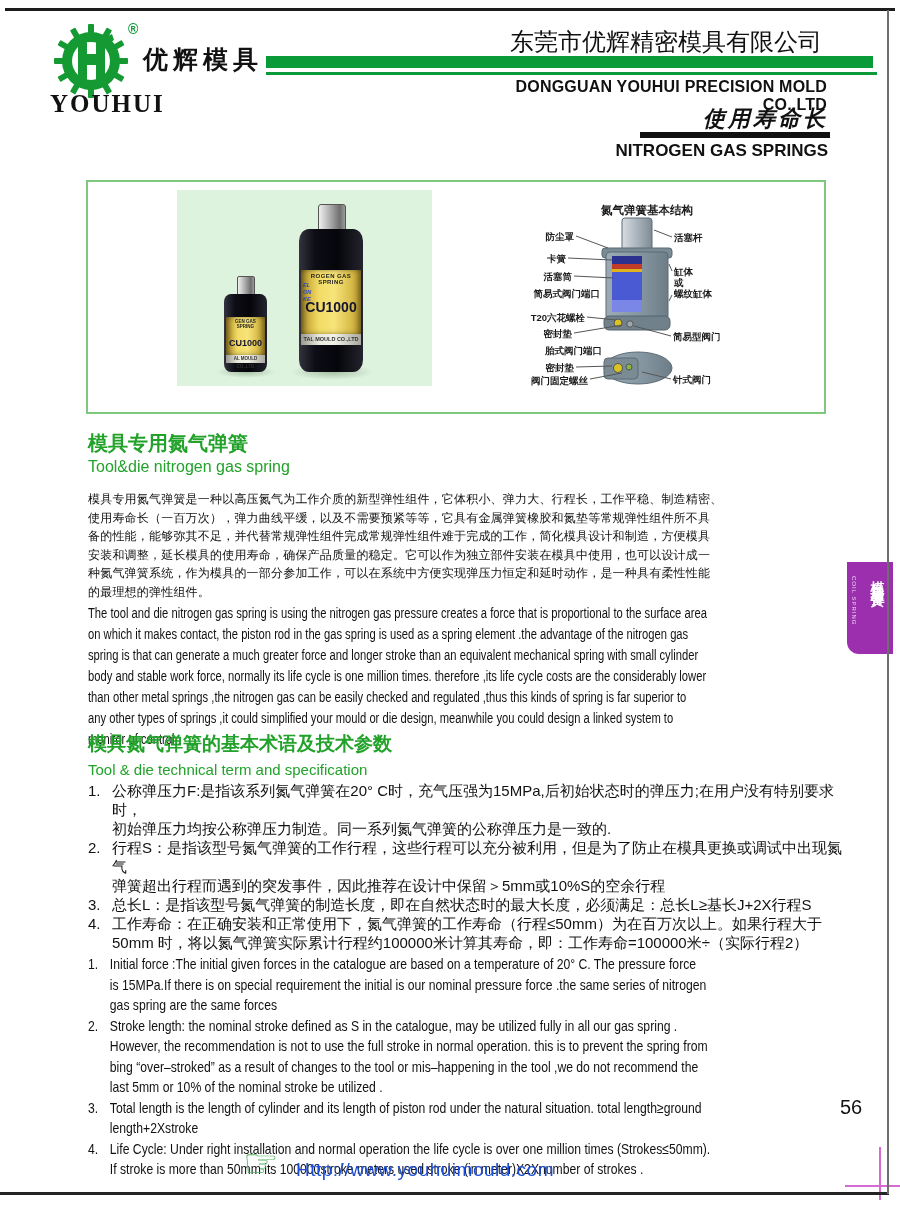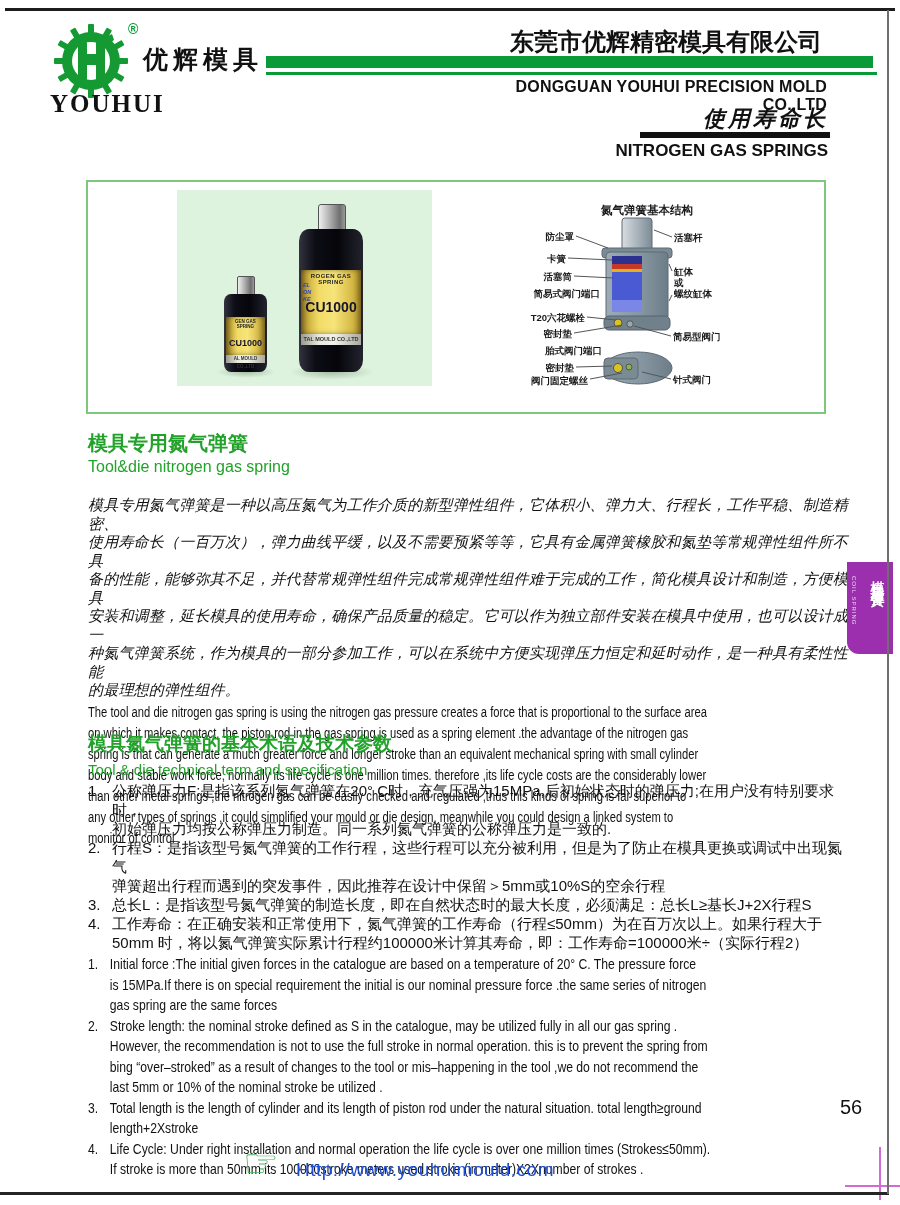--- a/index.html
+++ b/index.html
@@ -9,21 +9,21 @@
 
   
   .top-rule{left:5px;top:8px;width:890px;height:3px;background:#1c1c1c;}
   .right-rule{left:887px;top:10px;width:2px;height:1184px;background:#6e6e6e;z-index:9;}
   .bottom-rule{left:0;top:1192px;width:889px;height:3px;background:#242424;}
 
   
   .reg{left:128px;top:21px;font-size:14px;font-weight:bold;color:var(--brand_green,#0a9b38);}
   .brand-cn{left:143px;top:43px;font-size:25px;font-weight:bold;letter-spacing:5px;text-align:right;}
   .brand-en{left:50px;top:90px;font-family:"Liberation Serif",serif;font-size:25px;font-weight:bold;letter-spacing:2px;}
-  .company-cn{left:442px;top:26px;width:380px;text-align:right;font-size:24px;font-weight:bold;}
+  .company-cn{left:442px;top:26px;width:380px;text-align:right;font-size:24px;font-weight:normal;}
   .bar-thick{left:266px;top:56px;width:607px;height:12px;background:var(--brand_green,#0a9b38);}
   .bar-thin{left:266px;top:72px;width:611px;height:3px;background:var(--brand_green,#0a9b38);}
   .company-en{left:460px;top:78px;width:367px;text-align:right;font-size:16px;font-weight:bold;letter-spacing:.2px;}
   .title-cn{left:600px;top:104px;width:228px;text-align:right;font-size:22px;font-weight:bold;font-style:italic;letter-spacing:3px;}
   .title-rule{left:640px;top:132px;width:190px;height:6px;background:#111;}
   .title-en{left:600px;top:141px;width:228px;text-align:right;font-size:17px;font-weight:bold;}
 
   
   .frame{left:86px;top:180px;width:736px;height:230px;border:2px solid #7ec87e;background:#fff;}
   .photo{left:177px;top:190px;width:255px;height:196px;background:var(--photo_bg,#def3de);}
@@ -57,21 +57,21 @@
   .diagram text{font-family:"Liberation Sans",sans-serif;font-size:9.5px;font-weight:bold;fill:#1a1a1a;}
   .diagram .ttl{font-size:11.5px;}
 
   
   .sec1{left:88px;top:431px;width:760px;}
   .sec2{left:88px;top:733px;width:760px;}
   .h-cn{font-size:20px;font-weight:bold;color:var(--heading_green,#22a22a);line-height:24px;}
   .h-cn2{font-size:19px;font-weight:bold;color:var(--heading_green,#22a22a);line-height:22px;}
   .h-en{font-size:16px;color:var(--heading_green,#22a22a);line-height:19px;margin-top:2px;}
   .h-en2{font-size:15px;color:var(--heading_green,#22a22a);line-height:18px;margin-top:6px;}
-  .zh-body{margin-top:20px;font-size:15px;line-height:18.5px;white-space:pre-line;letter-spacing:.2px;font-style:italic;}
+  .zh-body{margin-top:14px;font-size:12px;line-height:18.5px;white-space:pre-line;letter-spacing:.2px;}
   .en-body{margin-top:2px;font-size:14px;line-height:21px;white-space:pre-line;width:1000px;
            transform:scaleX(.8);transform-origin:0 0;}
   .list{margin-top:2px;}
   .li{display:flex;}
   .li .n{flex:0 0 24px;}
   .li .t{white-space:pre-line;}
   .zh-list{font-size:15px;line-height:19px;}
   .en-list{font-size:14.5px;line-height:20.5px;width:895px;transform:scaleX(.84);transform-origin:0 0;}
   .en-list .n{flex:0 0 26px;}
 

